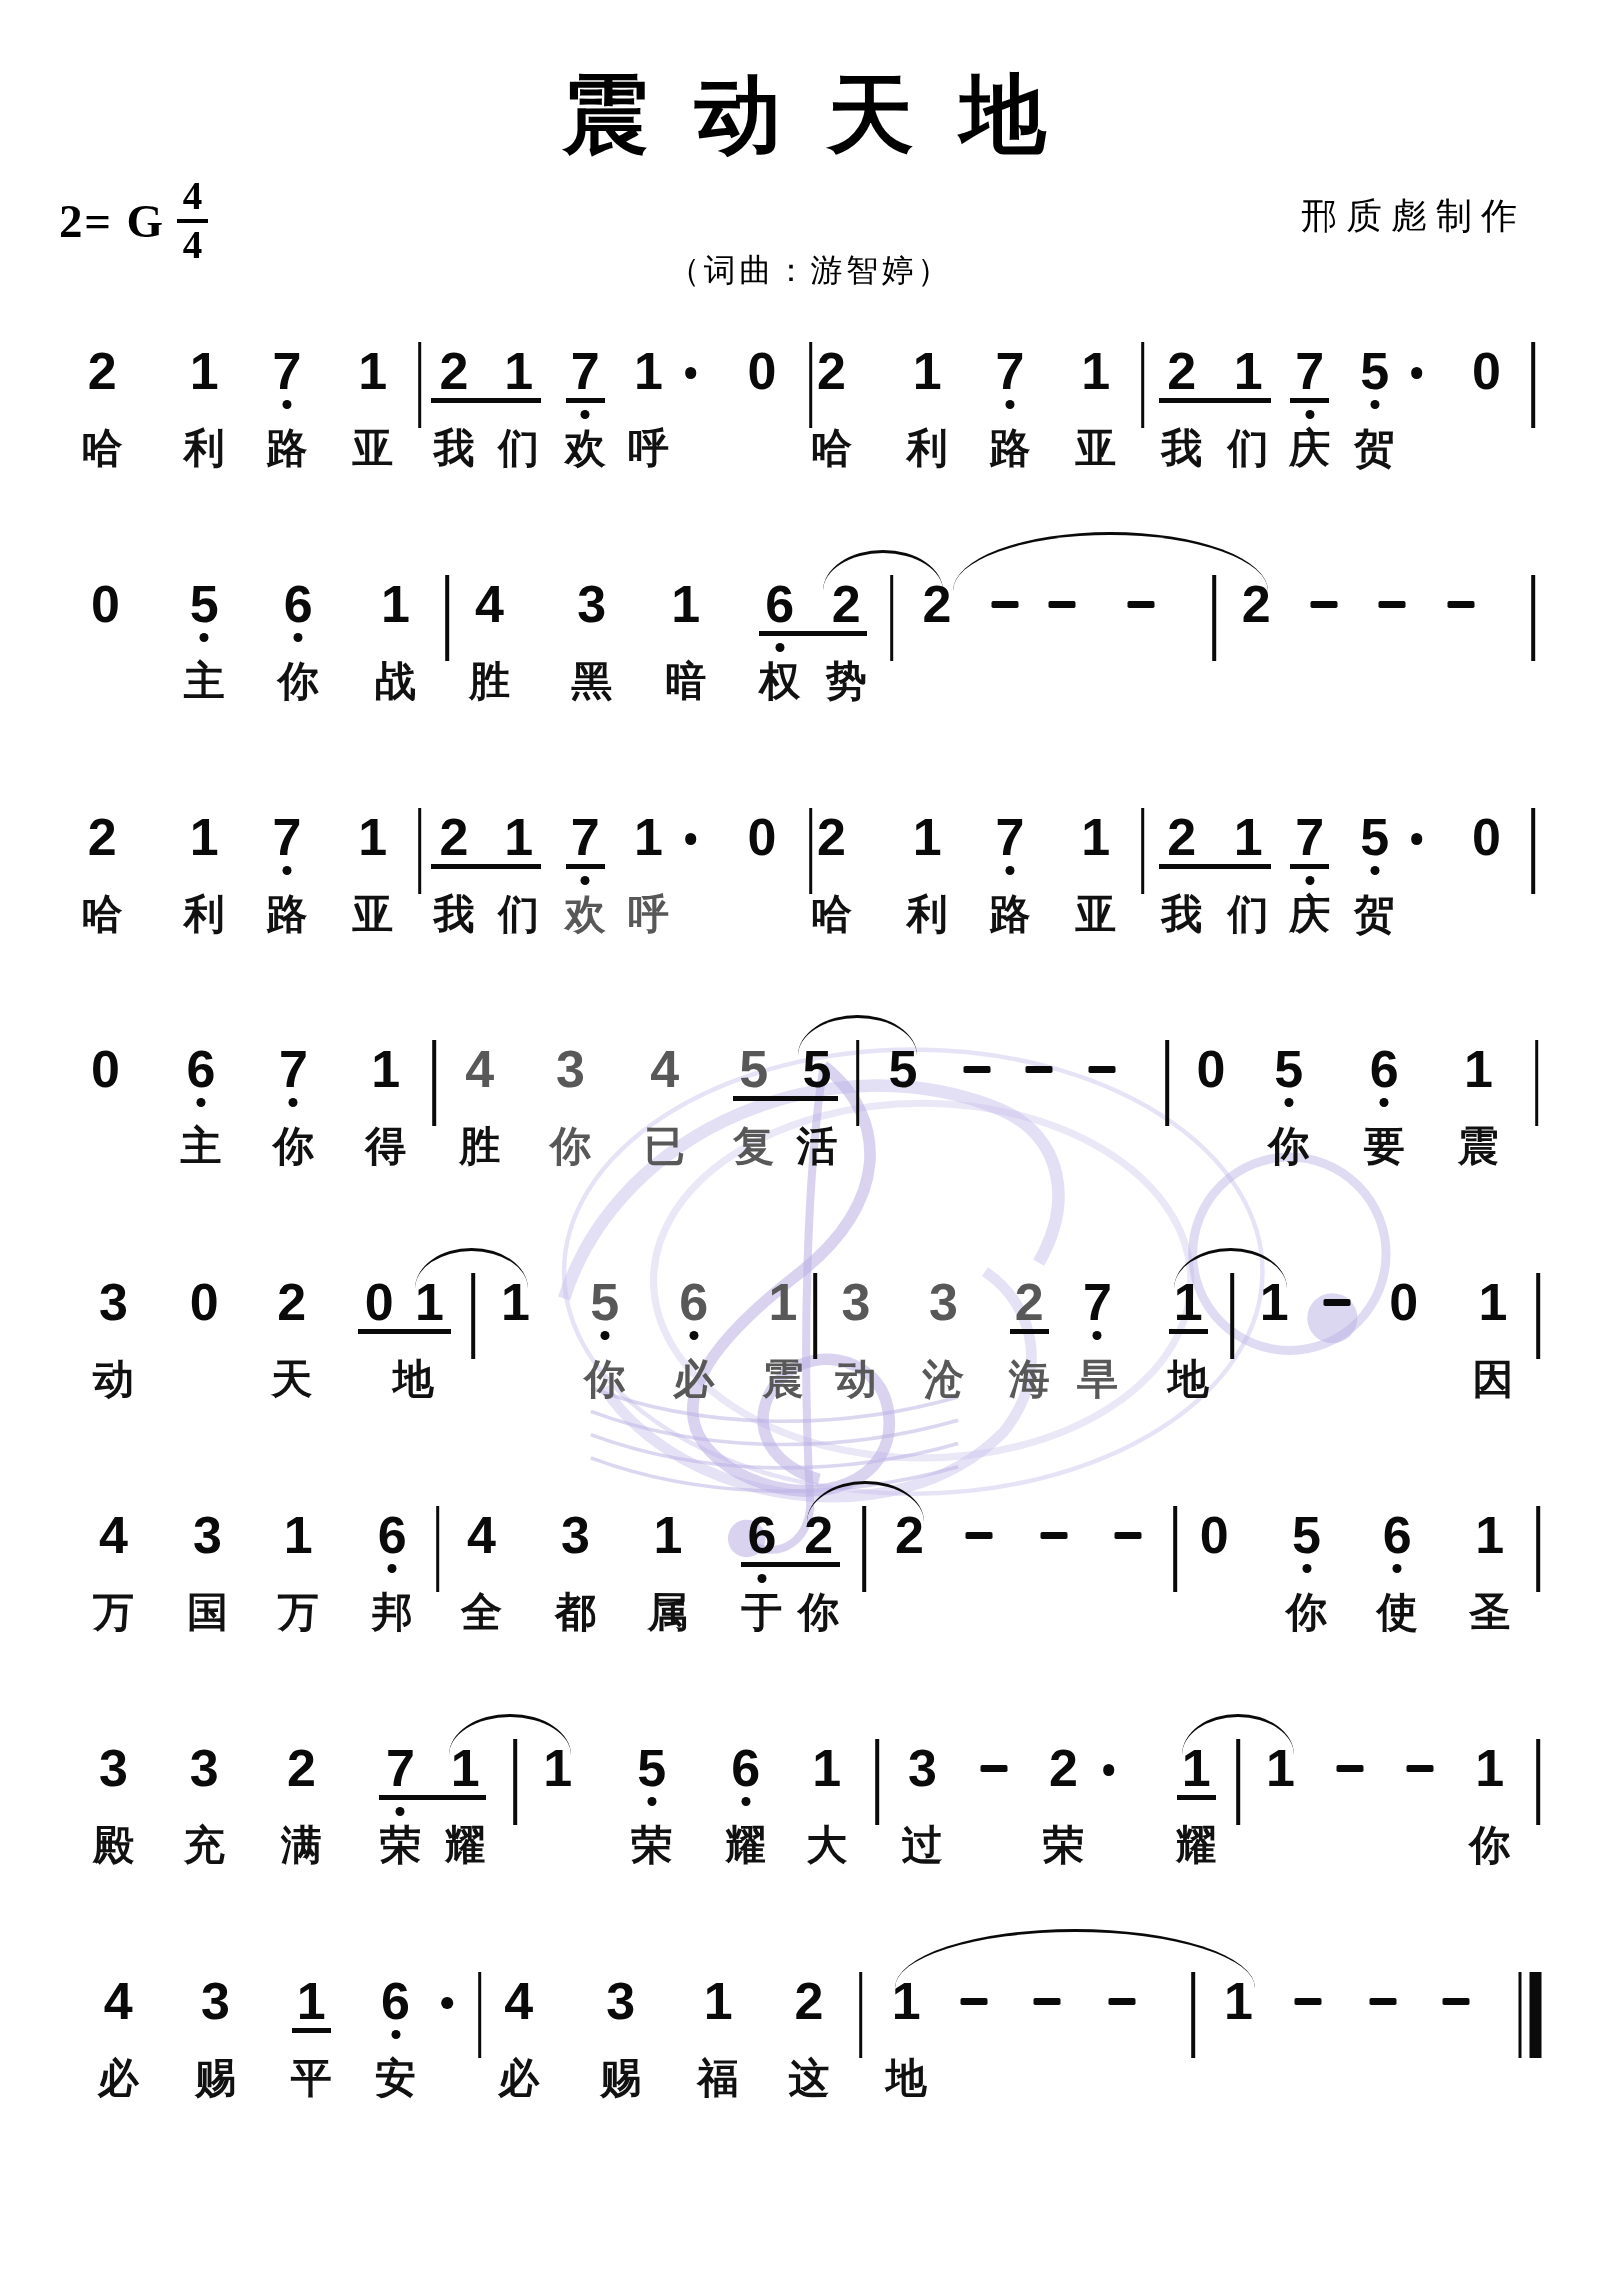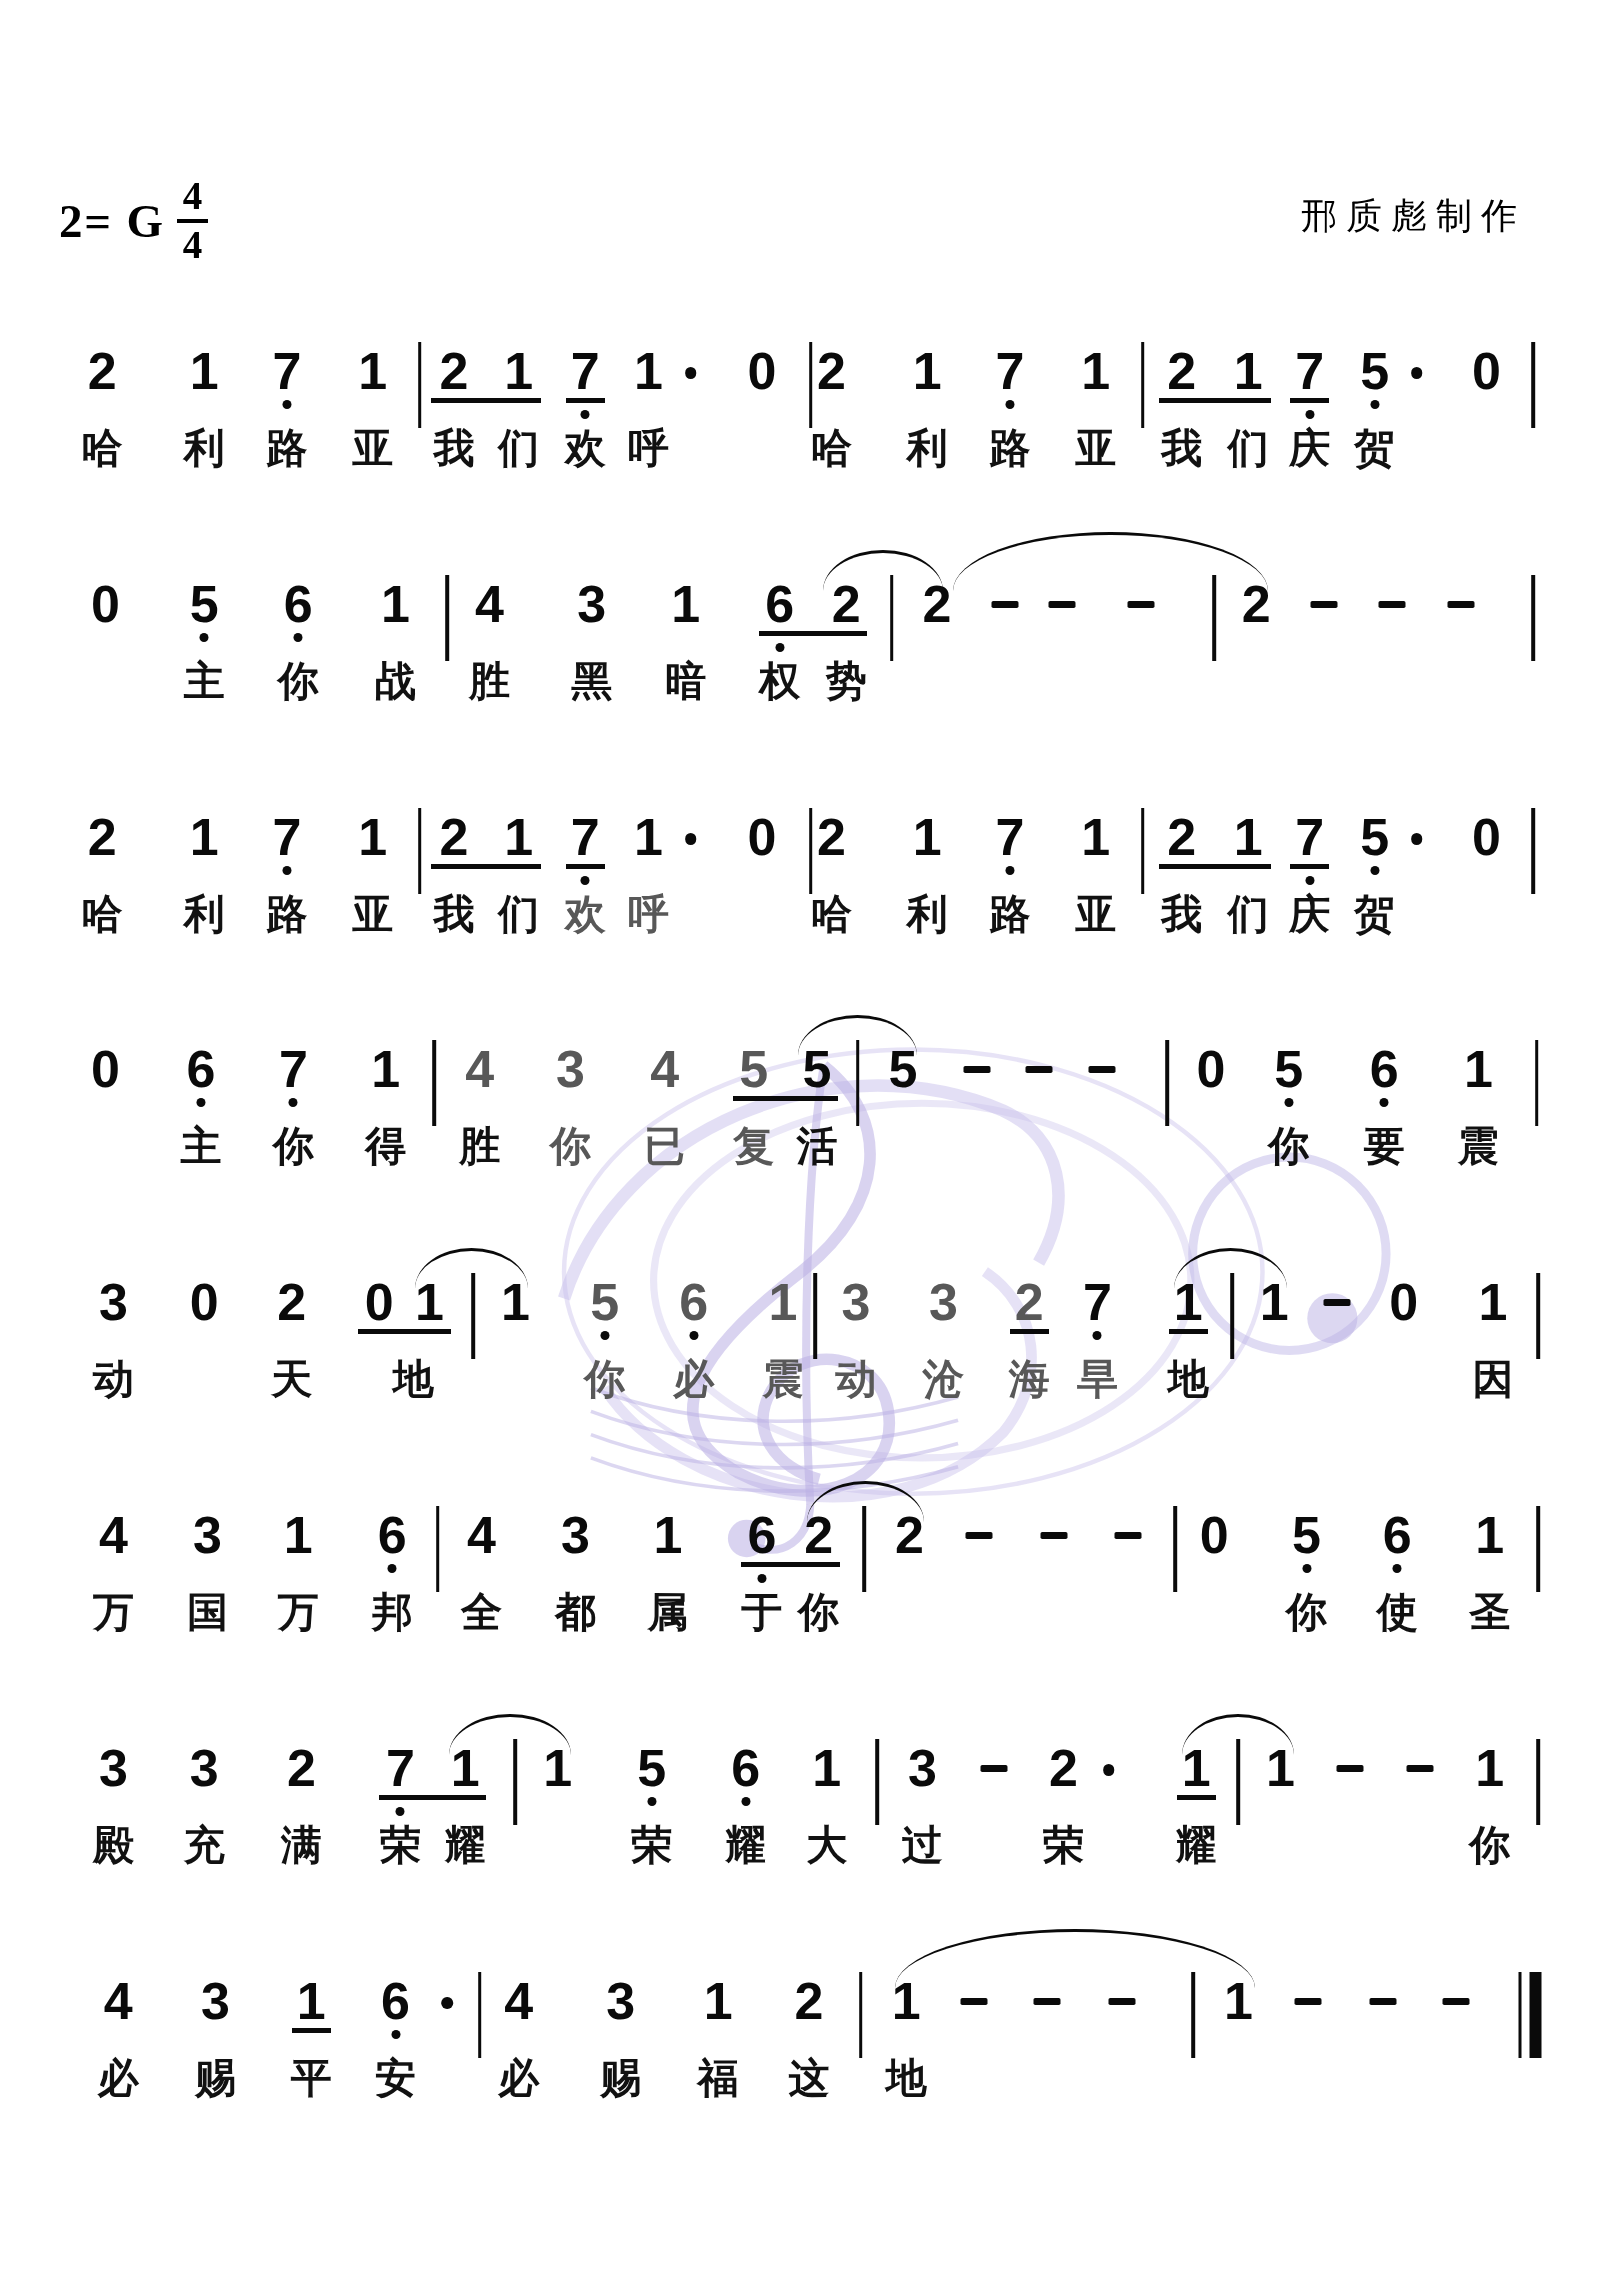--- a/index.html
+++ b/index.html
@@ -57,30 +57,32 @@
     <path d="M 60 430 C 180 475, 330 480, 470 440" stroke="#b9afe4" stroke-width="4" opacity="0.5"></path>
     <path d="M 60 456 C 180 501, 330 506, 470 466" stroke="#b9afe4" stroke-width="4" opacity="0.5"></path>
     <path d="M 60 482 C 180 527, 330 532, 470 492" stroke="#b9afe4" stroke-width="4" opacity="0.5"></path>
     <path d="M 60 508 C 180 553, 330 558, 470 518" stroke="#b9afe4" stroke-width="4" opacity="0.5"></path>
     <path d="M 320 70 C 395 130, 390 225, 295 300 C 175 392, 130 470, 225 525 C 310 570, 405 535, 392 455 C 382 390, 295 378, 262 432 C 235 478, 268 520, 315 532" stroke="#b9afe4" stroke-width="13" opacity="0.55"></path>
     <path d="M 320 70 C 302 180, 295 380, 305 560" stroke="#b9afe4" stroke-width="9" opacity="0.55"></path>
     <path d="M 305 560 C 303 600, 274 620, 240 606" stroke="#b9afe4" stroke-width="9" opacity="0.55"></path>
     <circle cx="234" cy="598" r="21" fill="#b9afe4" opacity="0.55"></circle>
   </svg>
 
+  <div class="title">震 动 天 地</div>
 
   <div class="keysig">
     <span class="klabel">2= G</span>
     <span class="meter">
       <span class="num">4</span>
       <span class="den">4</span>
     </span>
   </div>
 
   <div class="credit">邢质彪制作</div>
+  <div class="subtitle">（词曲：游智婷）</div>
 
   <div class="score">
       <div class="music-line" style="top: 344px;">
         <div class="uline" style="left: 26.6%; width: 6.8%;"></div>
         <div class="uline" style="left: 34.9%; width: 2.4%;"></div>
         <div class="uline" style="left: 71.5%; width: 6.9%;"></div>
         <div class="uline" style="left: 79.6%; width: 2.4%;"></div>
         <div class="tok" style="left: 6.3%;">2</div>
         <div class="tok" style="left: 12.6%;">1</div>
         <div class="tok" style="left: 17.7%;">7</div>

